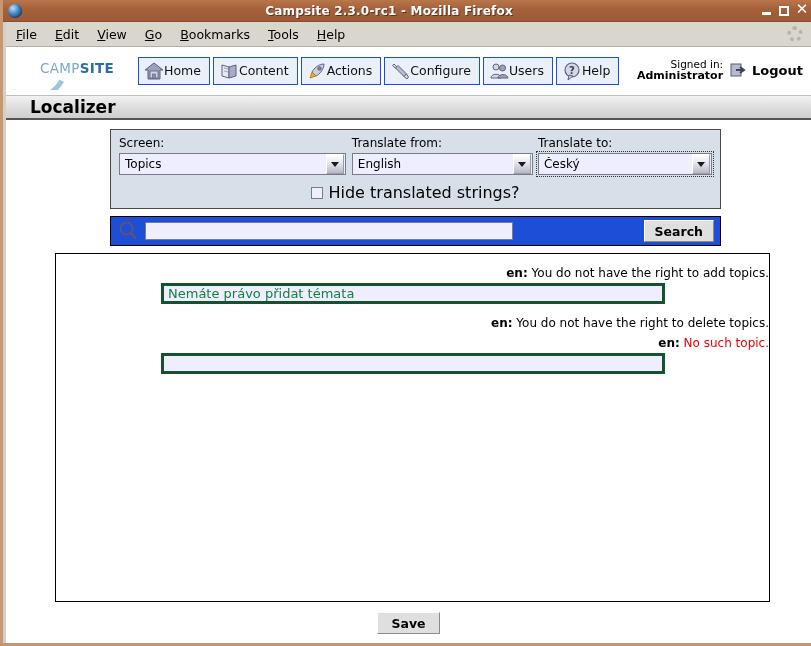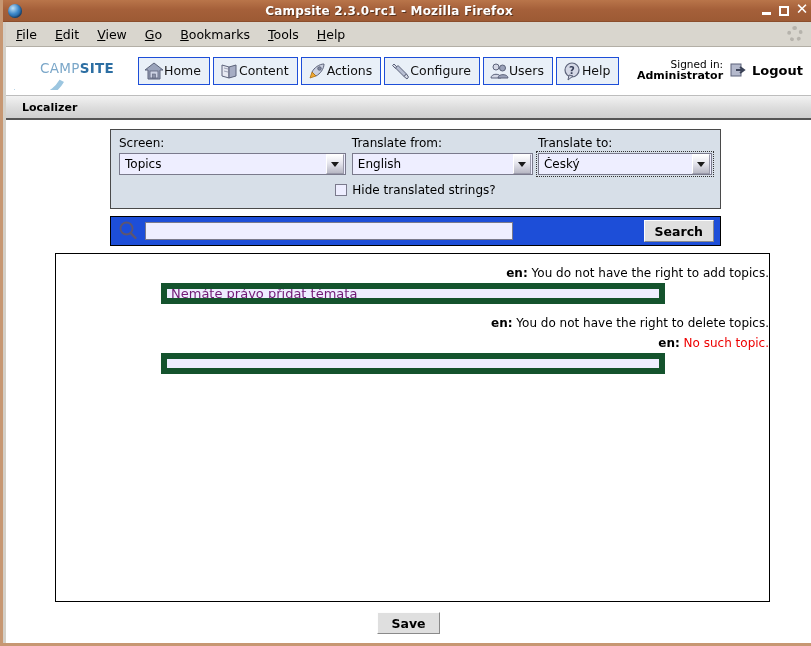--- a/index.html
+++ b/index.html
@@ -149,22 +149,22 @@
 
   
   .page-title-bar {
     height: 25px;
     background: linear-gradient(to bottom, #f2f2f2 0%, #dcdcdc 55%, #cfcfcf 100%);
     border-top: 1px solid #bdbdbd;
     border-bottom: 2px solid #555555;
     display: flex; align-items: center;
   }
   .page-title {
-    font-size: 11px; font-weight: bold; color: #000;
-    padding-left: 16px;
+    font-size: 17px; font-weight: bold; color: #000;
+    padding-left: 24px;
   }
 
   
   .filter-panel {
     position: absolute; left: 104px; top: 82px;
     width: 611px; height: 80px;
     background: #d7dfe8;
     border: 1px solid #4a4a4a;
     padding: 6px 8px 4px 8px;
   }
@@ -199,21 +199,21 @@
     border-top: 5px solid #1a1a1a;
   }
   .hide-row {
     display: flex; align-items: center; justify-content: center;
     margin-top: 8px; gap: 5px;
   }
   .cbox {
     width: 12px; height: 12px; background: #eeeeff;
     border: 1px solid #7a7a8c; cursor: pointer;
   }
-  .hide-lbl { font-size: 12px; color: #000; }
+  .hide-lbl { font-size: 16px; color: #000; }
 
   
   .search-bar {
     position: absolute; left: 104px; top: 169px;
     width: 611px; height: 30px;
     background: #1d4ed8;
     border: 1px solid #000;
     display: flex; align-items: center; padding: 0 5px;
   }
   .mag { width: 22px; height: 22px; flex: 0 0 auto; margin-left: 1px; }
@@ -246,24 +246,24 @@
   .entry .src {
     font-size: 12px; color: #000; padding-left: 108px; margin-bottom: 3px; text-align: right;
   }
   .entry .src .en { font-weight: bold; }
   .entry .src .txt.untranslated { color: #ee0000; }
   .entry .tinput {
     display: block;
     width: 504px; height: 21px;
     margin: 0 0 12px 105px;
     background: #eeeeff;
-    border: 6px solid #14532d;
+    border: 3px solid #14532d;
     font-size: 13px;
     font-family: "DejaVu Sans", sans-serif;
-    padding: 0 4px; color: #701a75; outline: none;
+    padding: 0 4px; color: #15803d; outline: none;
   }
   .entry.third .src { margin-top: 6px; }
 
   
   .save-wrap {
     position: absolute; left: 0; top: 565px; width: 805px;
     display: flex; justify-content: center;
   }
   .save-btn {
     min-width: 58px; height: 22px; padding: 0 13px;

